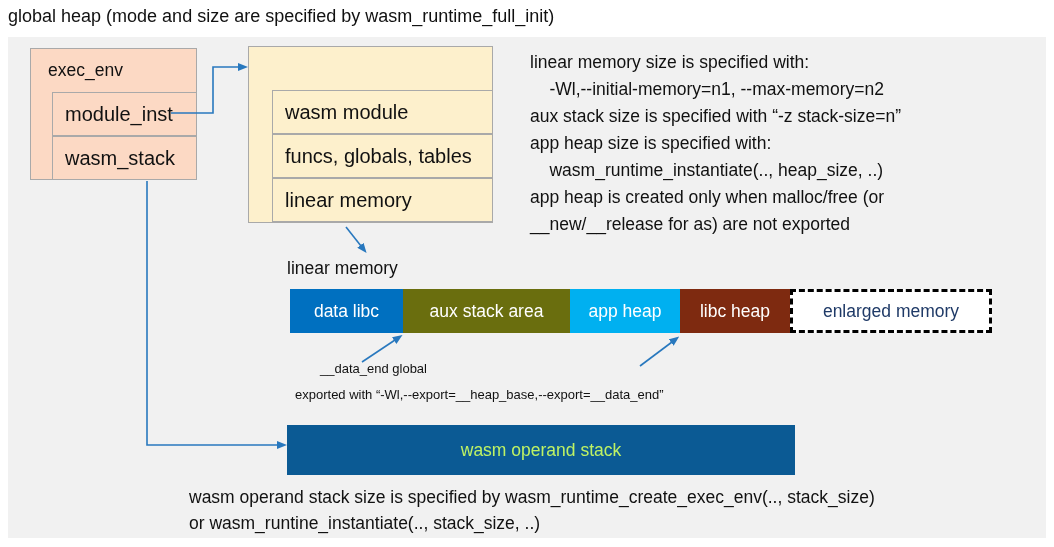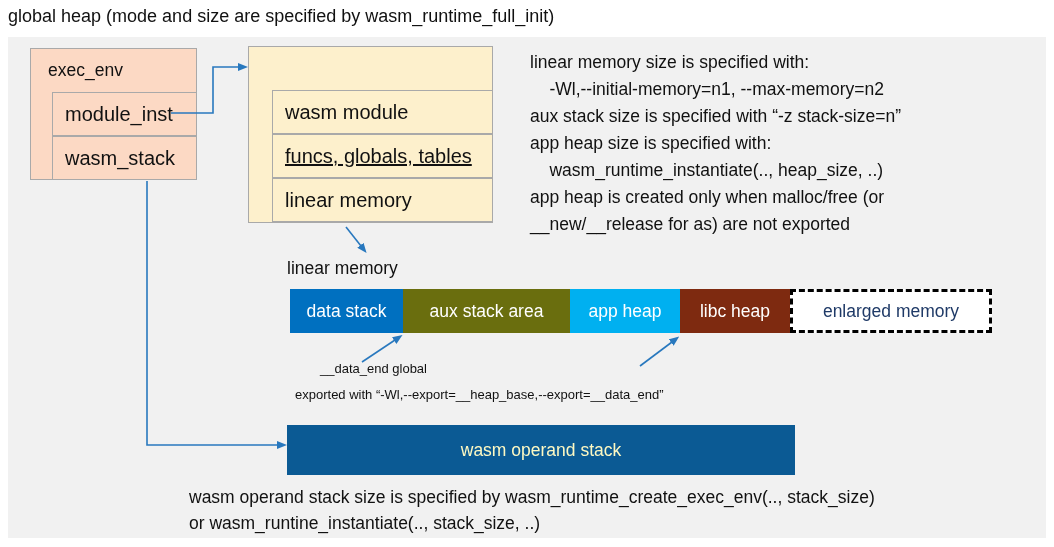--- a/index.html
+++ b/index.html
@@ -24,21 +24,21 @@
 
   
   #linear-memory-label{left:287px;top:258px;font-size:17.5px;white-space:pre;}
   .seg{position:absolute;top:289px;height:44px;display:flex;align-items:center;
     justify-content:center;color:#fff;font-size:17.5px;white-space:pre;box-sizing:border-box;}
   .seg-enlarged{border:3px dashed #000;background:#fff;}
 
   .lbl{font-size:13px;white-space:pre;text-align:right;}
 
   #operand-stack-box{left:287px;top:425px;width:508px;height:50px;
-    display:flex;align-items:center;justify-content:center;color:#fef9c3;font-size:17.5px;}
+    display:flex;align-items:center;justify-content:center;color:#bef264;font-size:17.5px;}
   #operand-caption{left:189px;top:484px;}
   #operand-caption .note-line{line-height:26px;}
 
   svg{position:absolute;left:0;top:0;pointer-events:none;}
   polyline{fill:none;stroke-width:1.6px;}
 </style>
 </head>
 <body>
 
 <div id="stage">
@@ -47,36 +47,36 @@
 
   <div class="abs" id="panel"></div>
 
   <div class="sbox" style="left: 30px; top: 48px; width: 167px; height: 132px; background: rgb(252, 217, 196);"></div>
   <div class="sbox-header" style="left:48px;top:48px;">exec_env</div>
   <div class="srow" style="left: 52px; top: 92px; width: 145px; background: rgb(252, 217, 196);">module_inst</div>
   <div class="srow" style="left: 52px; top: 136px; width: 145px; background: rgb(252, 217, 196);">wasm_stack</div>
 
   <div class="sbox" style="left: 248px; top: 46px; width: 245px; height: 177px; background: rgb(253, 240, 204);"></div>
   <div class="srow" style="left: 272px; top: 90px; width: 221px; background: rgb(253, 240, 204);">wasm module</div>
-  <div class="srow" style="left: 272px; top: 134px; width: 221px; background: rgb(253, 240, 204); text-decoration: underline;">funcs, globals, tables</div>
+  <div class="srow" style="left: 272px; top: 134px; width: 221px; background: rgb(253, 240, 204);">funcs, globals, tables</div>
   <div class="srow" style="left: 272px; top: 178px; width: 221px; background: rgb(253, 240, 204);">linear memory</div>
 
   <div class="abs" id="notes">
     <div class="note-line">linear memory size is specified with:</div>
     <div class="note-line">    -Wl,--initial-memory=n1, --max-memory=n2</div>
     <div class="note-line">aux stack size is specified with “-z stack-size=n”</div>
     <div class="note-line">app heap size is specified with:</div>
     <div class="note-line">    wasm_runtime_instantiate(.., heap_size, ..)</div>
     <div class="note-line">app heap is created only when malloc/free (or</div>
     <div class="note-line">__new/__release for as) are not exported</div>
   </div>
 
   <div class="abs" id="linear-memory-label">linear memory</div>
 
-  <div class="seg" style="left: 290px; width: 113px; background: rgb(0, 112, 192);">data stack</div>
+  <div class="seg" style="left: 290px; width: 113px; background: rgb(0, 112, 192);">data libc</div>
   <div class="seg" style="left: 403px; width: 167px; background: rgb(106, 110, 14);">aux stack area</div>
   <div class="seg" style="left: 570px; width: 110px; background: rgb(0, 176, 240);">app heap</div>
   <div class="seg" style="left: 680px; width: 110px; background: rgb(126, 42, 16);">libc heap</div>
   <div class="seg seg-enlarged" style="left: 790px; width: 202px; background: rgb(255, 255, 255); color: rgb(31, 58, 103);">enlarged memory</div>
 
   <div class="abs lbl" style="left:320px;top:361px;">__data_end global</div>
   <div class="abs lbl" style="left:295px;top:387px;">exported with “-Wl,--export=__heap_base,--export=__data_end”</div>
 
   <div class="abs" id="operand-stack-box" style="background: rgb(11, 90, 148);">wasm operand stack</div>
   <div class="abs" id="operand-caption">

